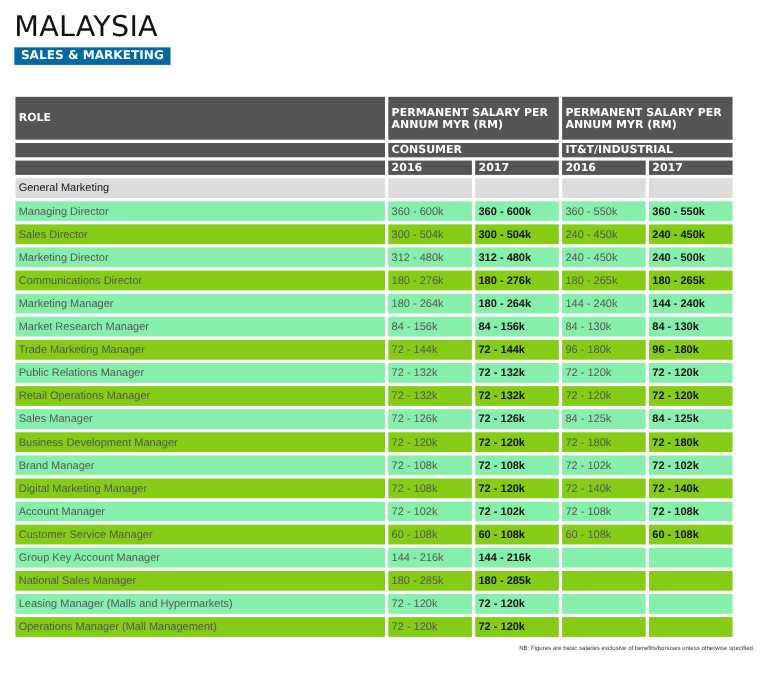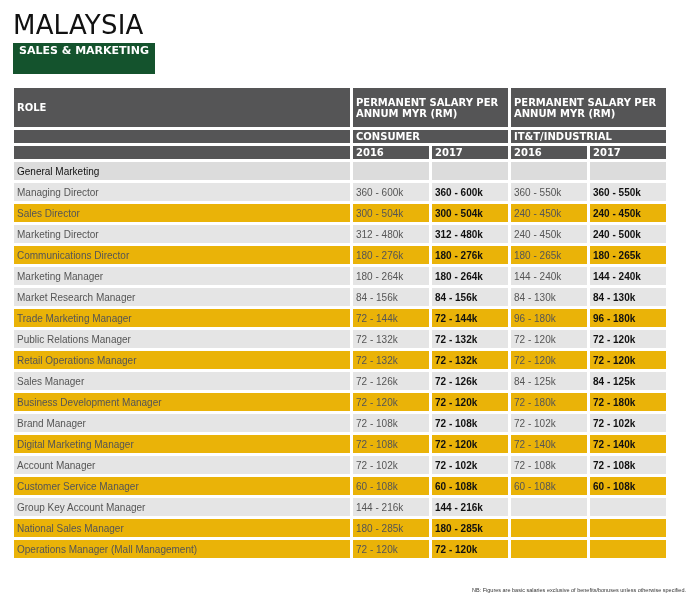--- a/index.html
+++ b/index.html
@@ -1,27 +1,27 @@
 <!DOCTYPE html>
 <html><head>
 <meta charset="utf-8">
 <style>
   html, body { margin: 0; padding: 0; background: #ffffff; }
   body { width: 700px; height: 614px; position: relative; overflow: hidden; font-family: "Liberation Sans", sans-serif; }
   .title { position: absolute; left: 13px; top: 10px; font-family: "DejaVu Sans", sans-serif; font-weight: normal; font-size: 26px; letter-spacing: 0.2px; color: #111; line-height: 30px; }
-  .subtitle { position: absolute; left: 13px; top: 43px; height: 31px; padding: 0 6px; background: #14532d; color: #fff; font-family: "DejaVu Sans", sans-serif; font-weight: bold; font-size: 11px; line-height: 16px; }
+  .subtitle { position: absolute; left: 13px; top: 43px; height: 16px; padding: 0 6px; background: #0369a1; color: #fff; font-family: "DejaVu Sans", sans-serif; font-weight: bold; font-size: 11px; line-height: 16px; }
   table.grid { position: absolute; left: 11px; top: 85px; border-collapse: separate; border-spacing: 3px 3px; table-layout: fixed; }
   table.grid td { padding: 0 3px; font-size: 10px; vertical-align: middle; white-space: nowrap; overflow: hidden; }
   .hd td { background: #555556; color: #fff; font-family: "DejaVu Sans", sans-serif; font-size: 9px; font-weight: bold; }
   .hd1 td { height: 39px; line-height: 11px; }
   .hd2 td, .hd3 td { height: 13px; line-height: 13px; }
   .sec td { background: #dcdcdc; height: 18px; font-weight: normal; color: #111; font-size: 10.5px; }
   tr.row td { height: 18px; color: #333; }
-  tr.row.odd td { background: #e5e5e5; }
-  tr.row.even td { background: #eab308; margin-top: 24px; }
+  tr.row.odd td { background: #86efac; }
+  tr.row.even td { background: #84cc16; margin-top: 24px; }
   tr.row td.b { font-weight: bold; color: #111; }
   tr.row td.lt { color: #555; }
   .note { position: absolute; right: 14px; top: 587px; font-size: 5.5px; color: #333; }
 </style>
 </head>
 <body>
 
 <div class="title">MALAYSIA</div>
 <div class="subtitle">SALES &amp; MARKETING</div>
 
@@ -170,20 +170,27 @@
         <td class="lt"></td>
         <td class="b"></td>
       </tr>
       <tr class="row even">
         <td class="lt">National Sales Manager</td>
         <td class="lt">180 - 285k</td>
         <td class="b">180 - 285k</td>
         <td class="lt"></td>
         <td class="b"></td>
       </tr>
+      <tr class="row odd">
+        <td class="lt">Leasing Manager (Malls and Hypermarkets)</td>
+        <td class="lt">72 - 120k</td>
+        <td class="b">72 - 120k</td>
+        <td class="lt"></td>
+        <td class="b"></td>
+      </tr>
       <tr class="row even">
         <td class="lt">Operations Manager (Mall Management)</td>
         <td class="lt">72 - 120k</td>
         <td class="b">72 - 120k</td>
         <td class="lt"></td>
         <td class="b"></td>
       </tr>
     </tbody>
 </table>
 

